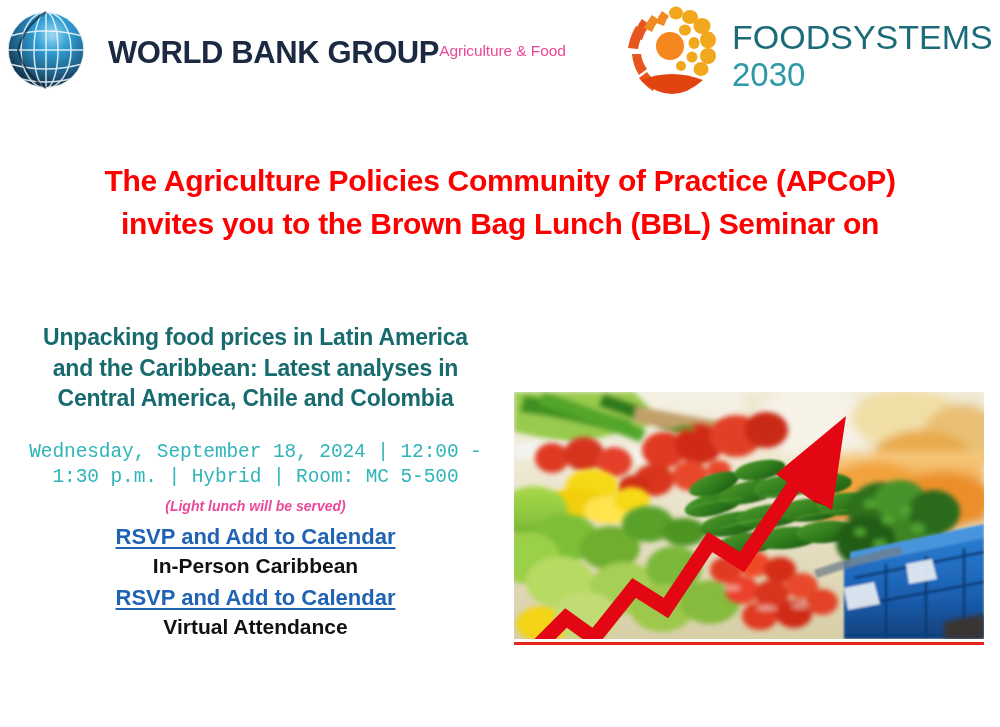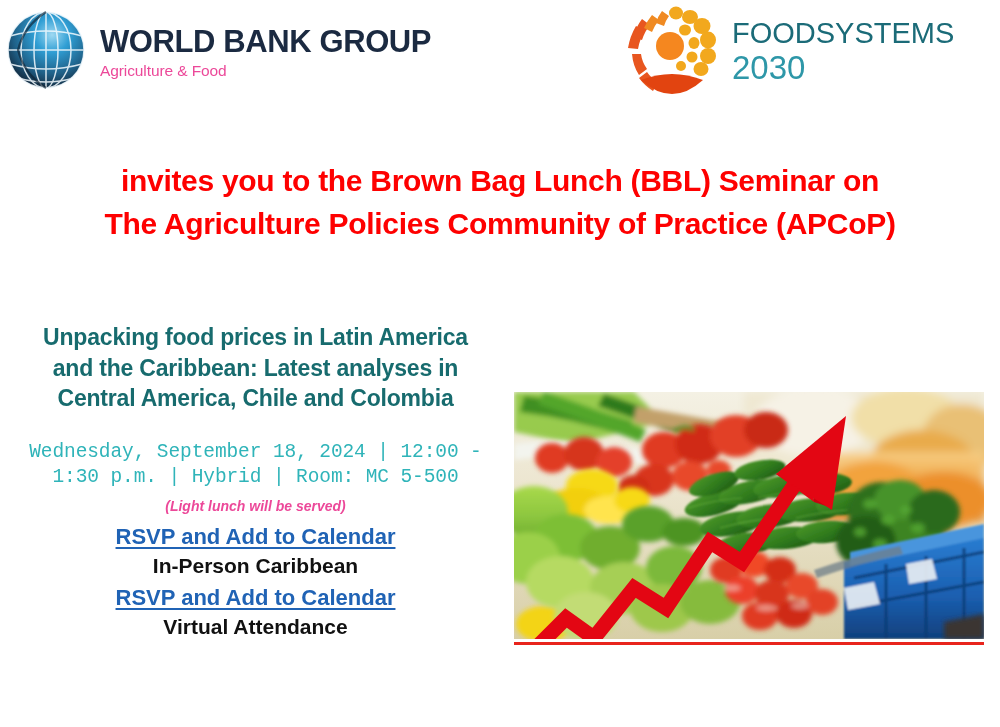--- a/index.html
+++ b/index.html
@@ -31,23 +31,23 @@
     top: 6px;
     display: flex;
     align-items: center;
   }
   .wb-globe {
     width: 84px;
     height: 88px;
     flex: 0 0 auto;
   }
   .wb-wordmark {
-    margin-left: 12px;
+    margin-left: 20px;
     display: flex;
-    flex-direction: column;
+    flex-direction: row;
     justify-content: center;
     padding-top: 4px;
   }
   .wb-title {
     font-family: "Liberation Sans", sans-serif;
     font-weight: bold;
     font-size: 31px;
     letter-spacing: -0.4px;
     color: #1b2a41;
     line-height: 1.0;
@@ -77,21 +77,21 @@
     flex: 0 0 auto;
   }
   .fs-wordmark {
     margin-left: 10px;
     display: flex;
     flex-direction: column;
     padding-top: 6px;
   }
   .fs-name {
     font-family: "Liberation Sans", sans-serif;
-    font-size: 41px;
+    font-size: 48px;
     color: #1b6b78;
     line-height: 0.95;
     letter-spacing: 0px;
     white-space: nowrap;
     font-variant: small-caps;
     text-transform: lowercase;
   }
   .fs-year {
     font-family: "Liberation Sans", sans-serif;
     font-size: 33px;
@@ -257,22 +257,22 @@
       </svg>
     </span>
     <span class="fs-wordmark">
       <span class="fs-name">FoodSystems</span>
       <span class="fs-year">2030</span>
     </span>
   </div>
 </div>
 
 <div class="headline">
+  <span class="hl-line">The Agriculture Policies Community of Practice (APCoP)</span>
   <span class="hl-line">invites you to the Brown Bag Lunch (BBL) Seminar on</span>
-  <span class="hl-line">The Agriculture Policies Community of Practice (APCoP)</span>
 </div>
 
 <div class="left-col">
 
   <div class="seminar-title">Unpacking food prices in Latin America and the Caribbean: Latest analyses in Central America, Chile and Colombia</div>
 
   <div class="logistics">Wednesday, September 18, 2024 | 12:00 - 1:30 p.m. | Hybrid | Room:  MC 5-500</div>
 
   <div class="lunch-note">(Light lunch will be served)</div>
 

